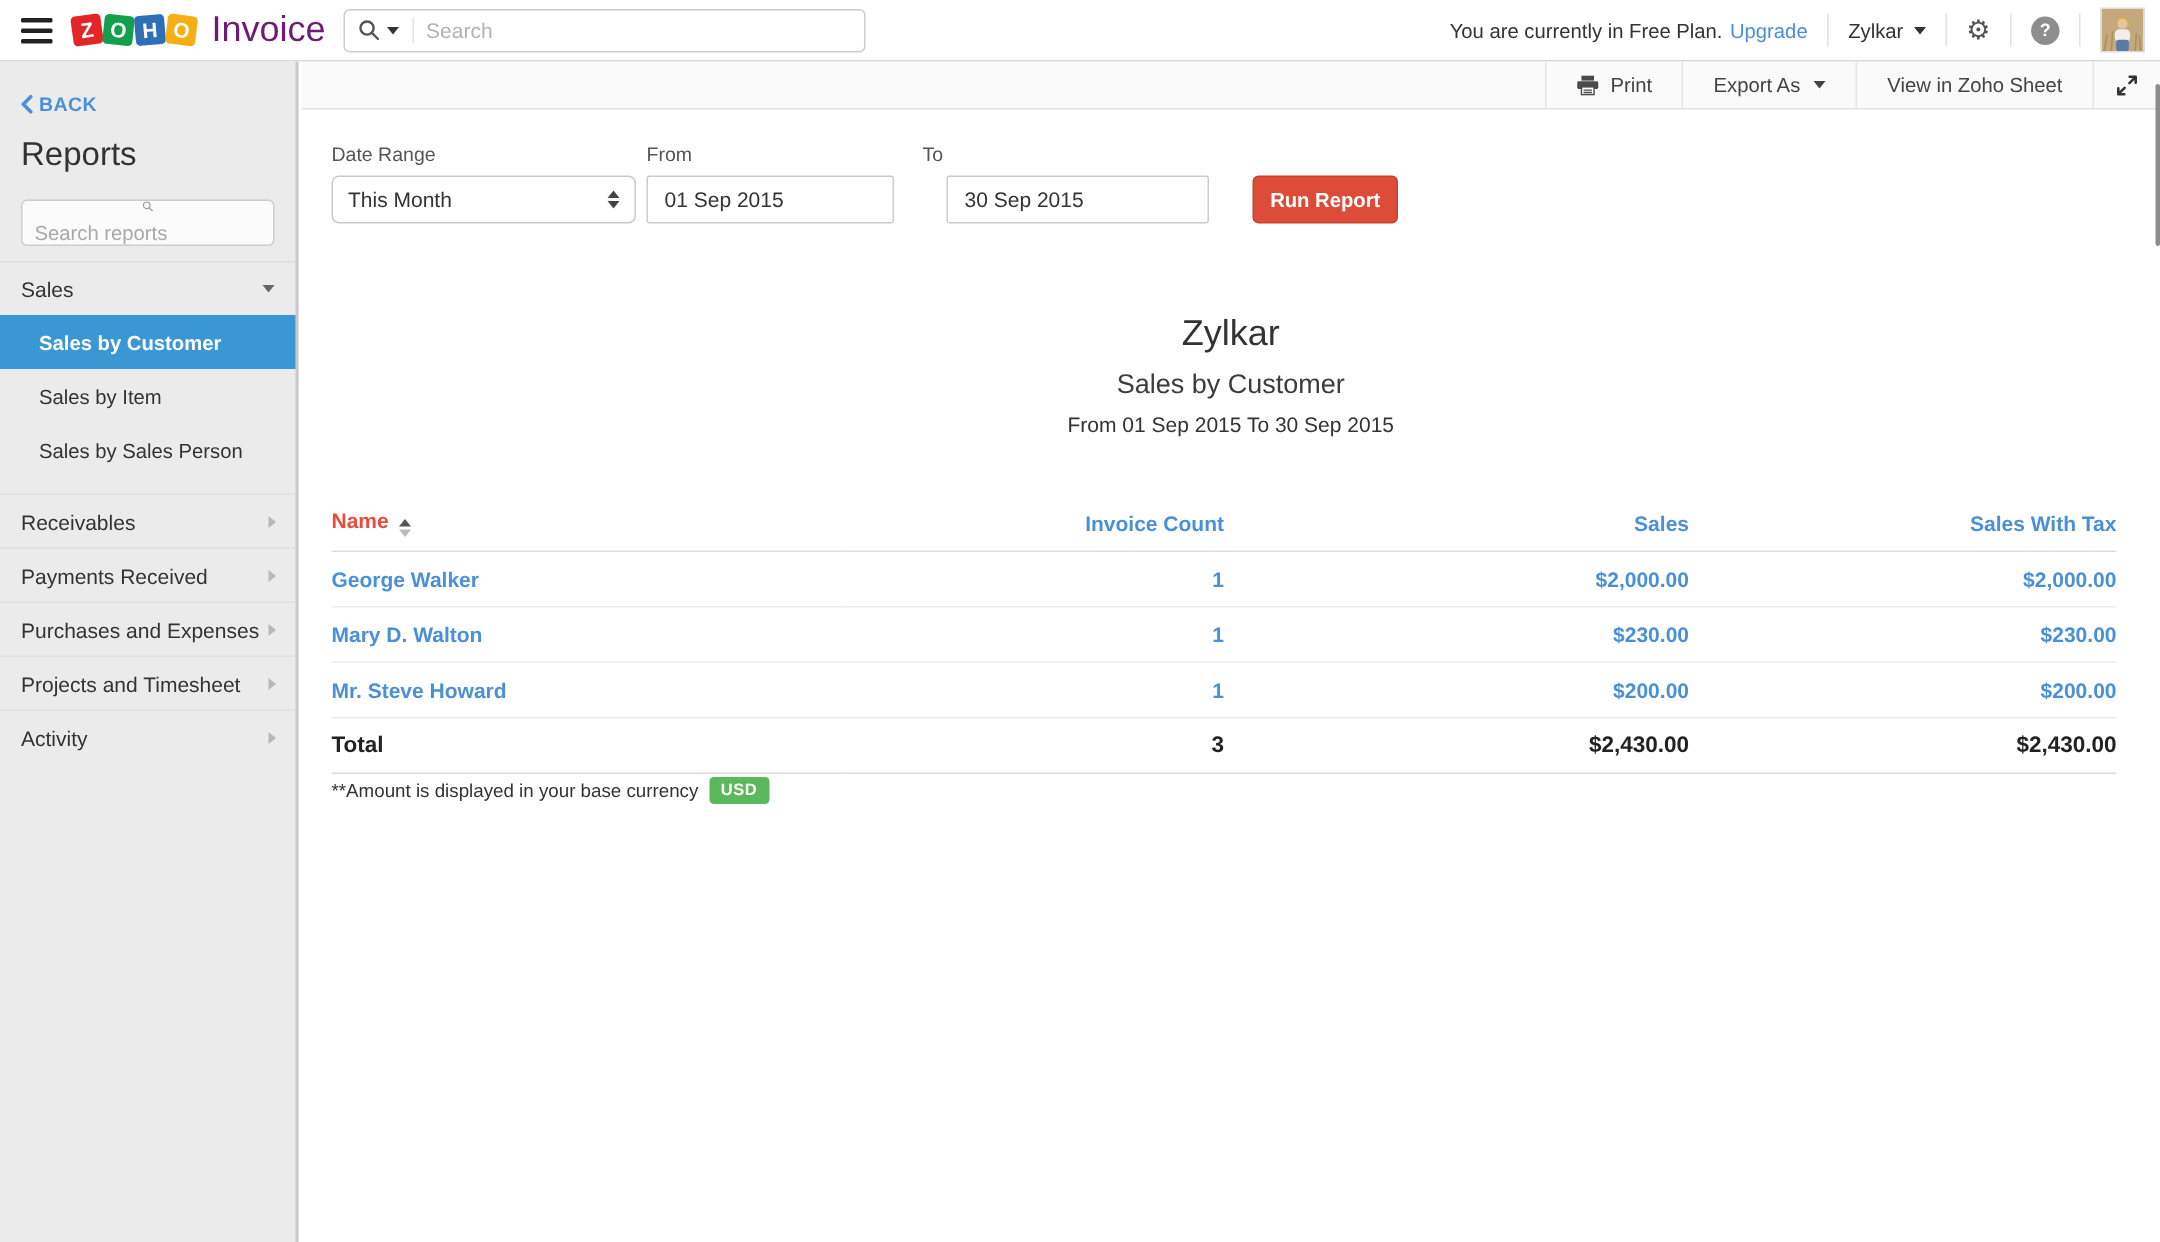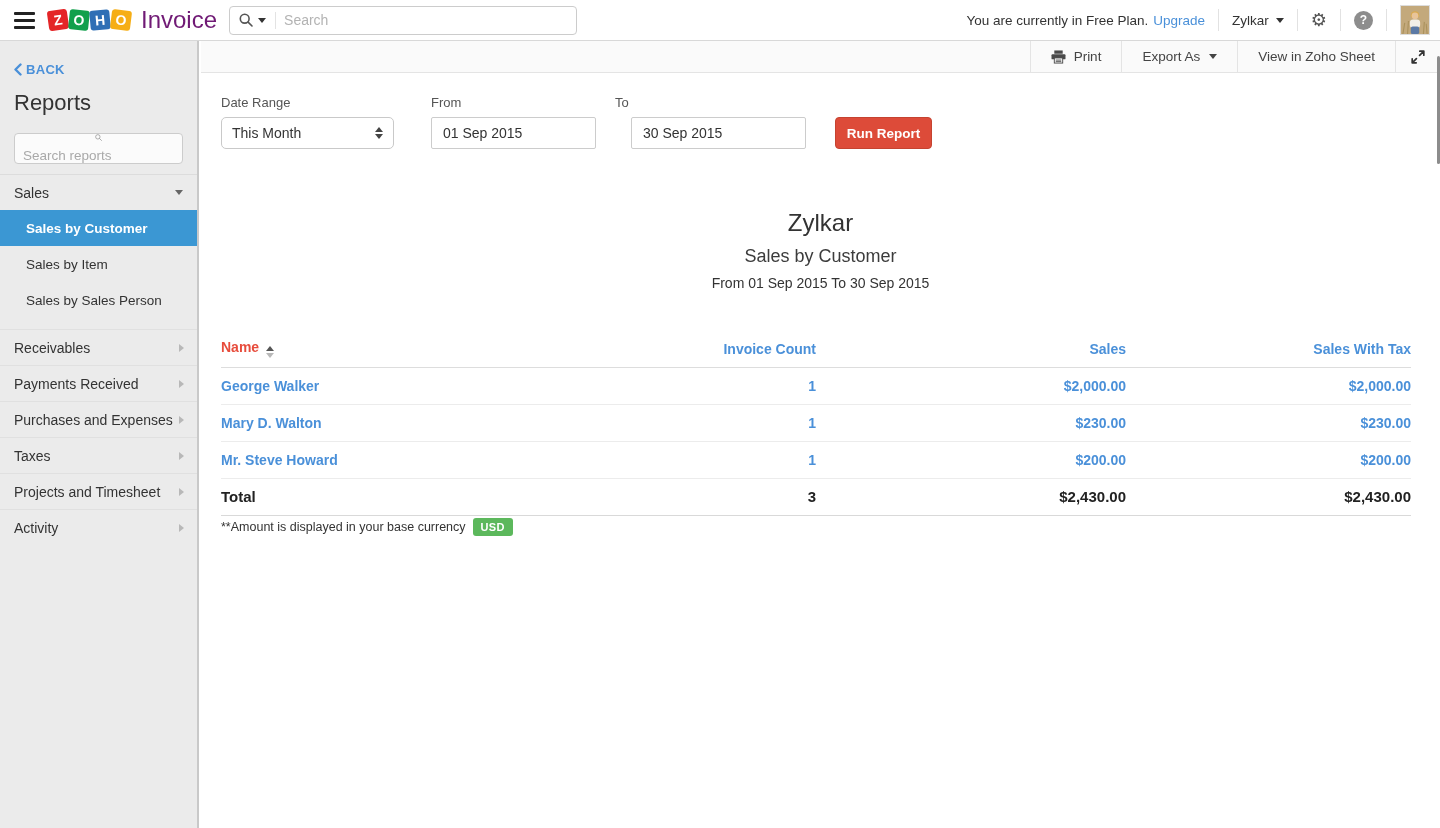--- a/index.html
+++ b/index.html
@@ -51,21 +51,21 @@
   .main { position: absolute; top: 41px; left: 201px; right: 0; bottom: 0; background: #fff; }
   .report-toolbar { height: 32px; border-bottom: 1px solid #e4e4e4; background: #fafafa; display: flex; justify-content: flex-end; align-items: stretch; }
   .tool-btn { display: flex; align-items: center; gap: 8px; padding: 0 20px; font-size: 13.5px; color: #444; border-left: 1px solid #e4e4e4; cursor: pointer; }
   .tool-btn .caret { border-top-color: #444; margin-left: 1px; }
   .expand-btn { border-left: 1px solid #e4e4e4; display: flex; align-items: center; padding: 0 15px; cursor: pointer; }
 
   .f-label { position: absolute; font-size: 13px; color: #555; }
   .lbl-daterange { left: 20px; top: 54px; }
   .lbl-from { left: 230px; top: 54px; }
   .lbl-to { left: 414px; top: 54px; }
-  .select-box { position: absolute; left: 20px; top: 76px; width: 173px; height: 32px; border: 1px solid #c9c9c9; border-radius: 5px; background: #fff; font-size: 14px; color: #333; display: flex; align-items: center; justify-content: space-between; padding: 0 10px; cursor: pointer; }
+  .select-box { position: absolute; left: 20px; top: 76px; width: 203px; height: 32px; border: 1px solid #c9c9c9; border-radius: 5px; background: #fff; font-size: 14px; color: #333; display: flex; align-items: center; justify-content: space-between; padding: 0 10px; cursor: pointer; }
   .stepper { display: flex; flex-direction: column; gap: 2px; align-items: center; }
   .stp-up { width: 0; height: 0; border-left: 4px solid transparent; border-right: 4px solid transparent; border-bottom: 5px solid #444; }
   .stp-dn { width: 0; height: 0; border-left: 4px solid transparent; border-right: 4px solid transparent; border-top: 5px solid #444; }
   .date-input { position: absolute; top: 76px; height: 32px; border: 1px solid #ccc; border-radius: 2px; padding: 0 11px; font-size: 14px; color: #333; font-family: "Liberation Sans", sans-serif; outline: none; background: #fff; }
   .inp-from { left: 230px; width: 165px; }
   .inp-to { left: 430px; width: 175px; }
   .run-btn { position: absolute; left: 634px; top: 76px; width: 97px; height: 32px; background: #dd4b39; border: 1px solid #c54330; border-radius: 4px; color: #fff; font-size: 13.5px; font-weight: bold; cursor: pointer; font-family: "Liberation Sans", sans-serif; }
 
   .report-heading { position: absolute; left: 0; right: 0; text-align: center; }
   .rh-company { top: 168px; font-size: 24px; color: #333; font-weight: 400; }
@@ -178,24 +178,20 @@
     </div>
     <div class="section-row">
       <span>Payments Received</span>
       <span class="chev-right"></span>
     </div>
     <div class="section-row">
       <span>Purchases and Expenses</span>
       <span class="chev-right"></span>
     </div>
     <div class="section-row">
-      <span>Taxes</span>
-      <span class="chev-right"></span>
-    </div>
-    <div class="section-row">
       <span>Projects and Timesheet</span>
       <span class="chev-right"></span>
     </div>
     <div class="section-row">
       <span>Activity</span>
       <span class="chev-right"></span>
     </div>
   </div>
 </div>
 

